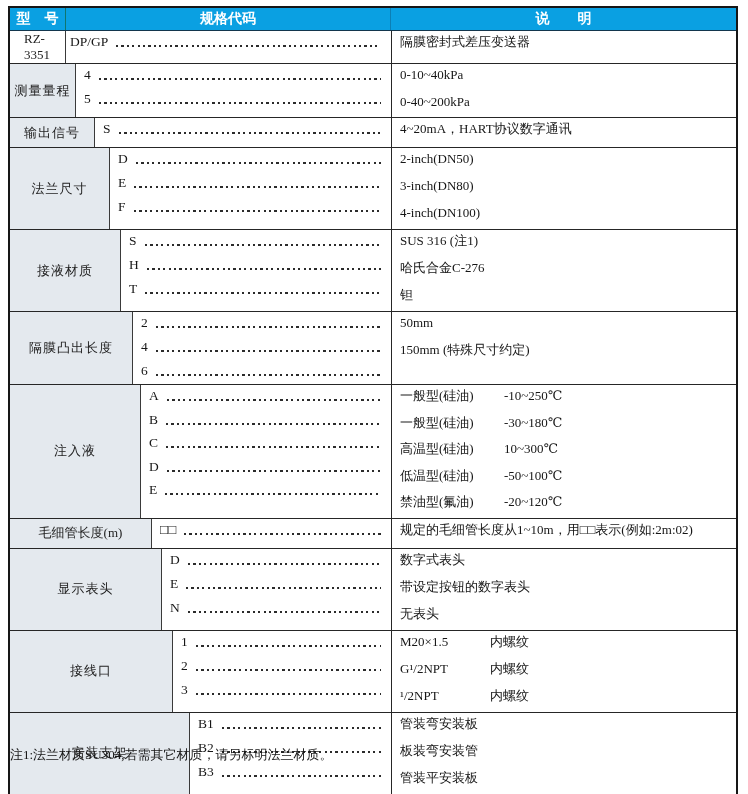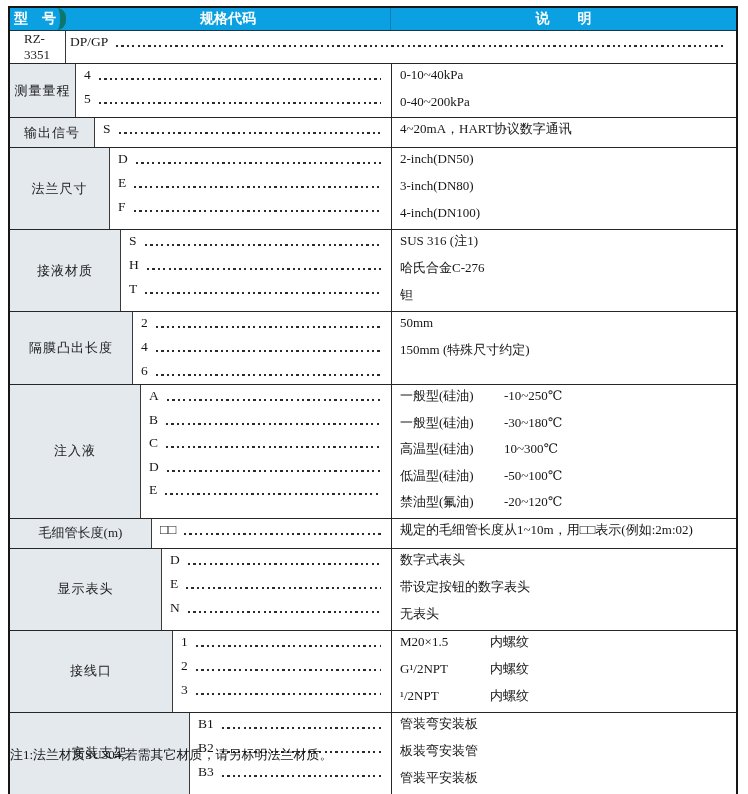--- a/index.html
+++ b/index.html
@@ -11,21 +11,21 @@
   .spec-table{
     position:absolute;left:8px;top:6px;width:730px;
     border:2px solid #161616;box-sizing:border-box;background:#fff;
   }
   
   .hdr{
     display:flex;height:22px;background:#0aa0e2;color:#fff;
     font-weight:bold;font-size:14px;border-bottom:1.5px solid #13364d;
   }
   .hdr>div{display:flex;align-items:center;justify-content:center;box-sizing:border-box;}
-  .hdr .h-model{flex:0 0 56px;border-right:6px solid #0f766e;border-radius:9px;}
+  .hdr .h-model{flex:0 0 56px;border-right:1px solid #0f766e;}
   .hdr .h-code{flex:1;border-right:1px solid #0c7fb4;}
   .hdr .h-desc{flex:0 0 345px;}
   
   .r{display:flex;box-sizing:border-box;--lh:23.5px;}
   .r + .r{border-top:1.5px solid #262626;}
   .lbl{
     flex:0 0 var(--lw,100px);background:#e4e9ee;
     display:flex;align-items:center;justify-content:center;
     font-size:13px;border-right:1px solid #3a3a3a;box-sizing:border-box;
     letter-spacing:1px;color:#222;
@@ -57,20 +57,23 @@
   </div>
 
   <div class="r" style="--lw:56px;--lh:24px">
     <div class="lbl plain">RZ-3351</div>
     <div class="codes" style="padding-left:4px">
       <div class="line">
           <span class="code">DP/GP</span>
           <span class="leader"></span>
         </div>
     </div>
+    <div class="desc">
+      <div class="dline">隔膜密封式差压变送器</div>
+    </div>
   </div>
 
   <div class="r" style="--lw:66px">
     <div class="lbl">测量量程</div>
     <div class="codes">
       <div class="line">
           <span class="code">4</span>
           <span class="leader"></span>
         </div>
       <div class="line">

